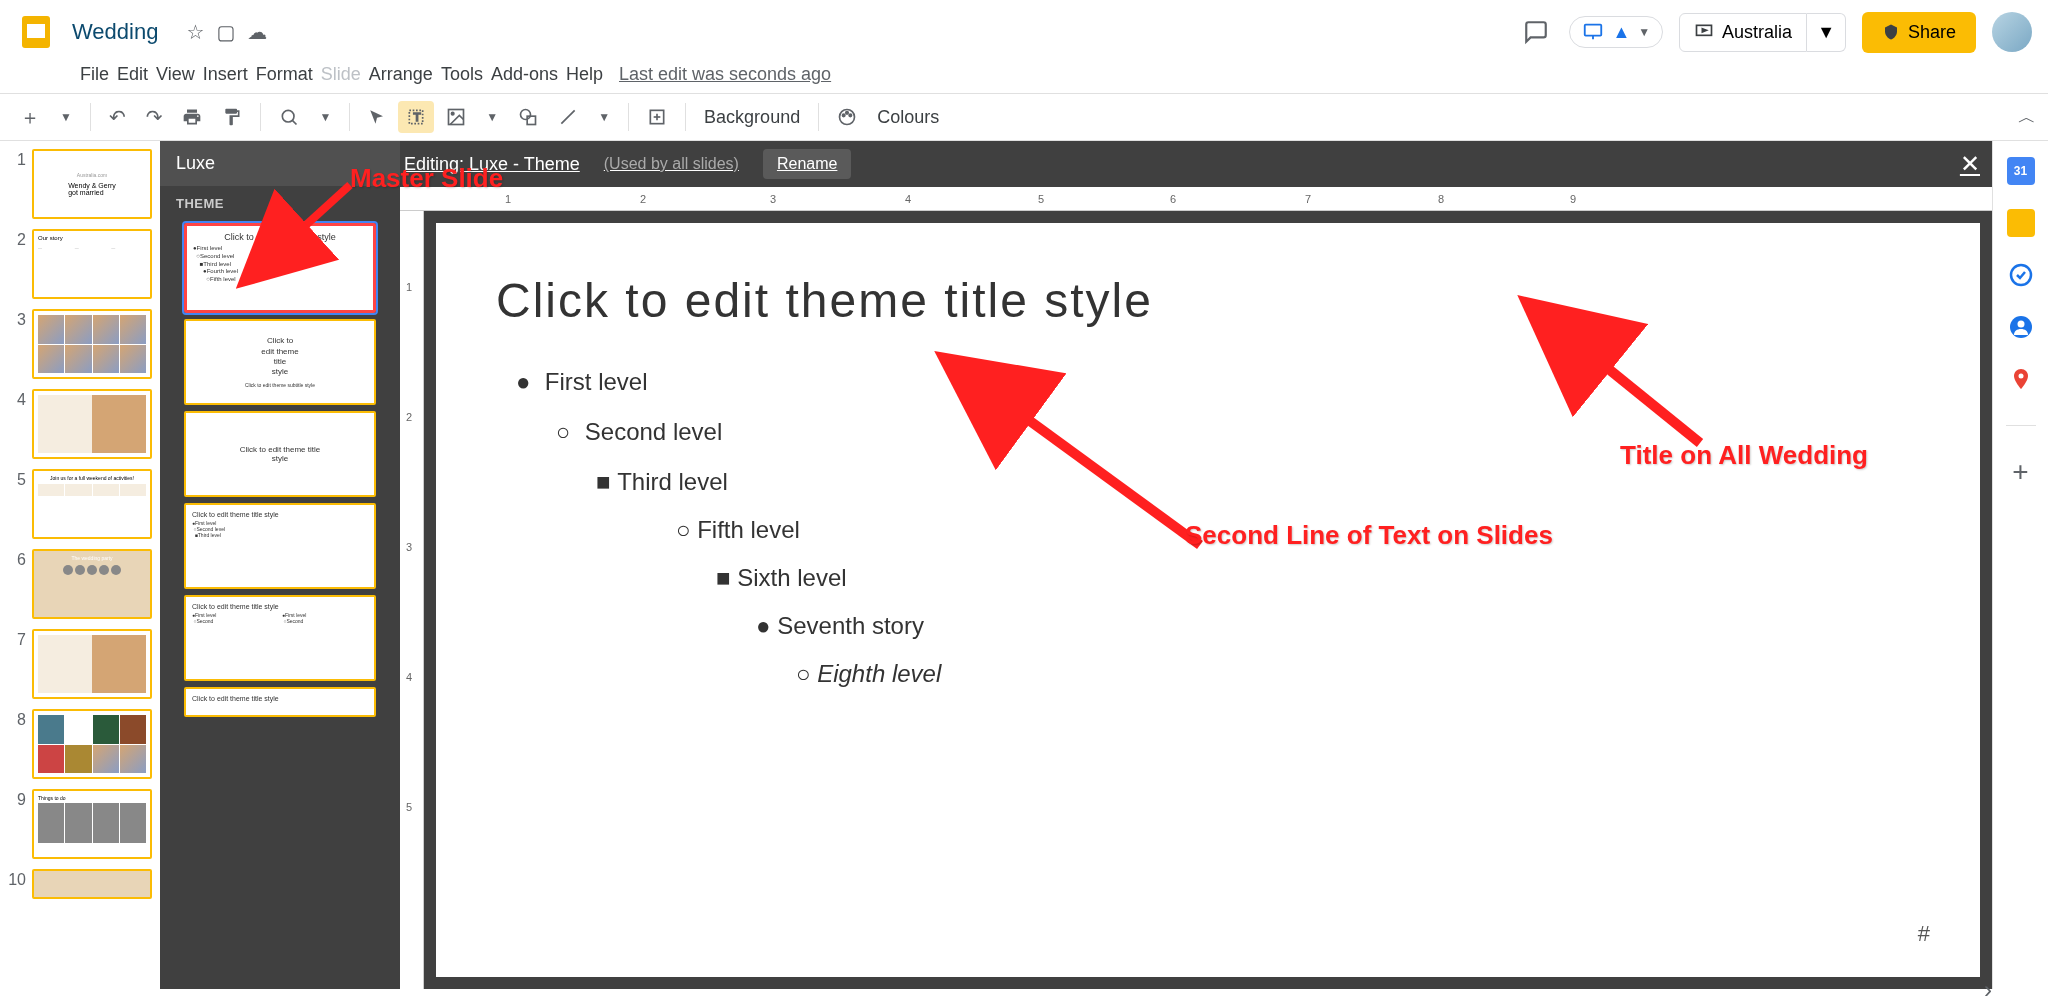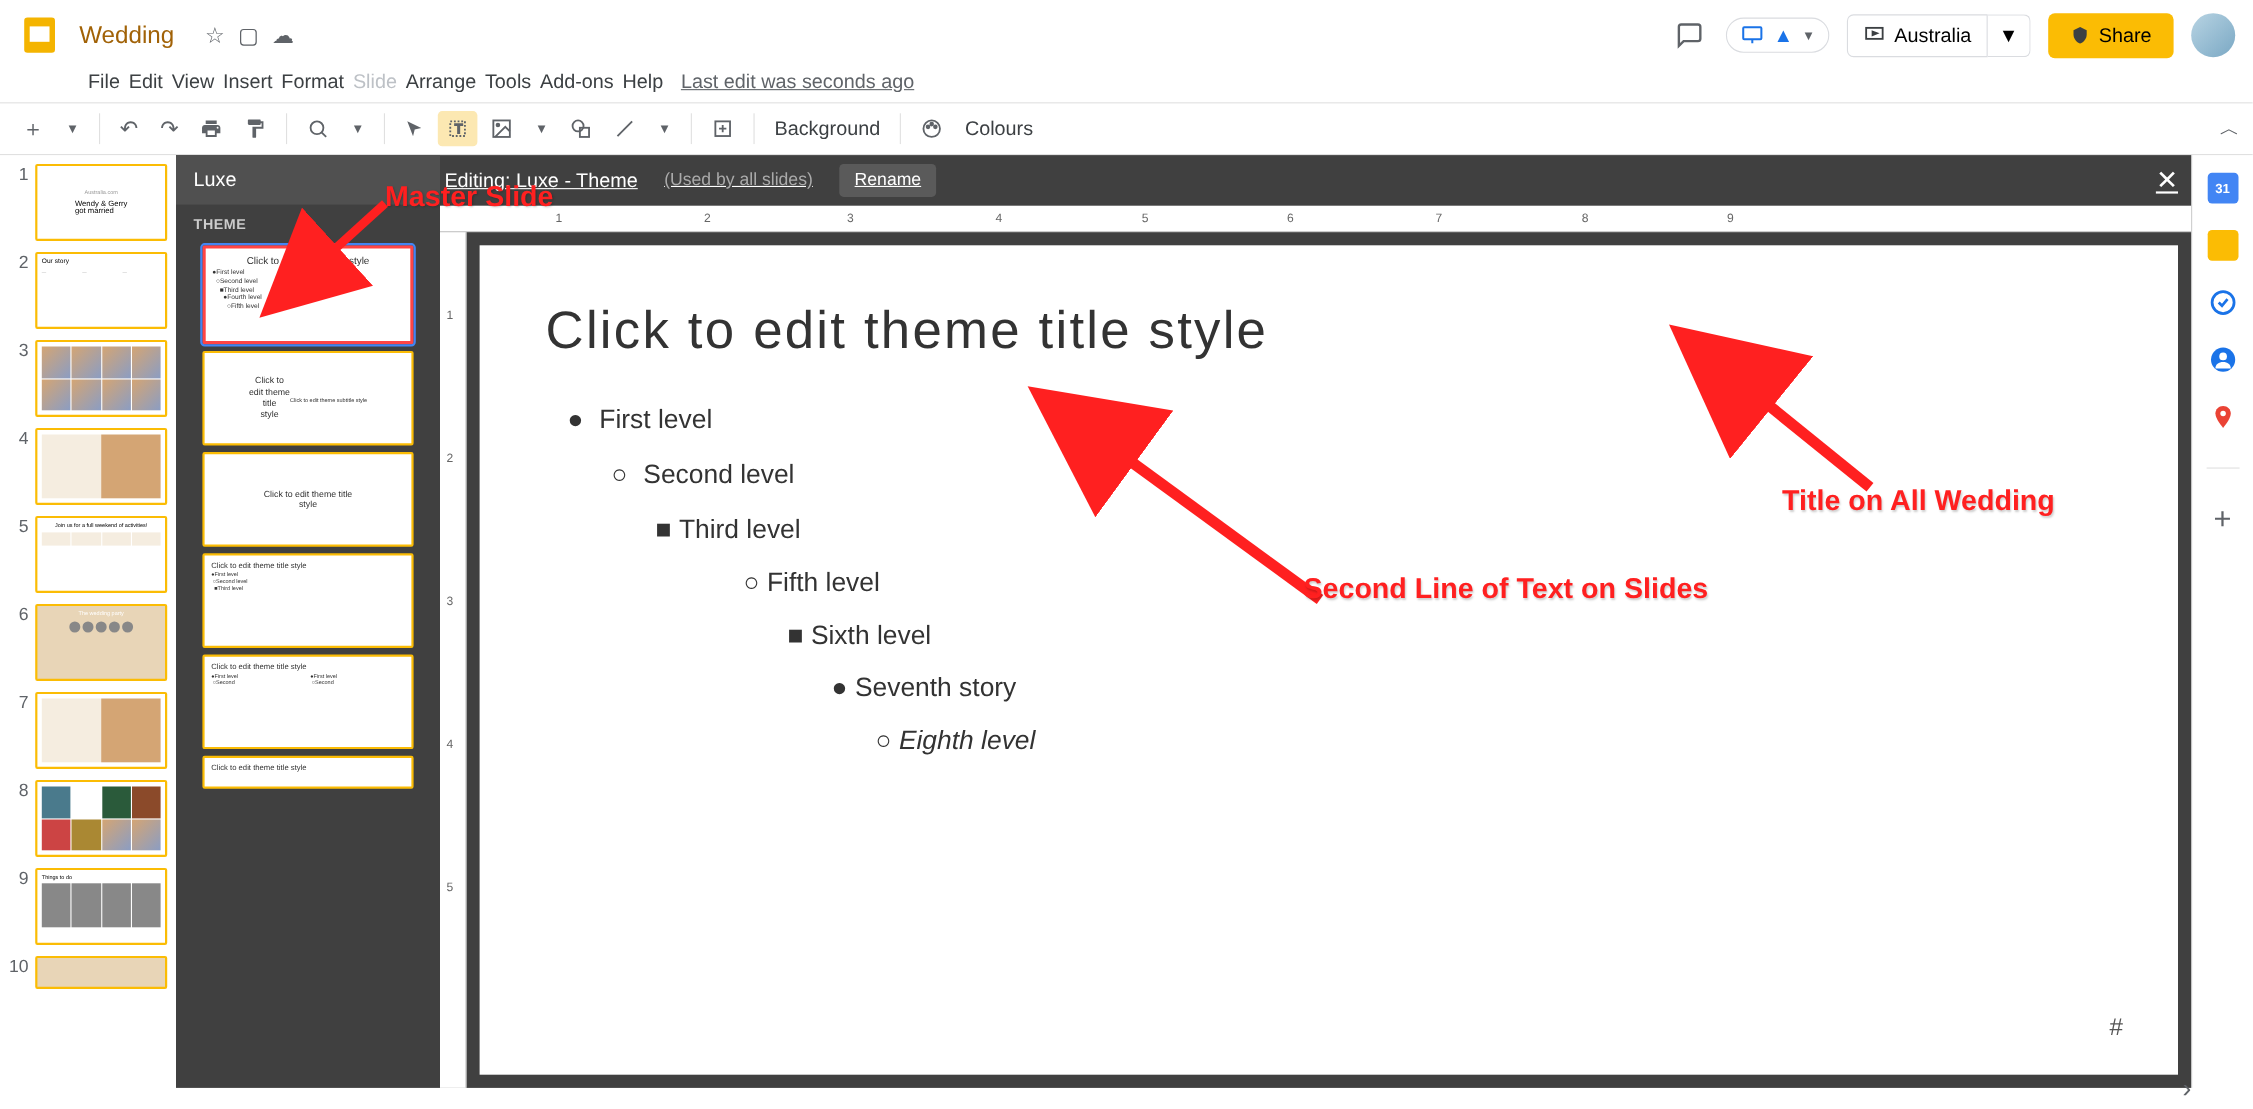--- a/index.html
+++ b/index.html
@@ -1,20 +1,20 @@
 <!DOCTYPE html>
 <html><head>
 <meta charset="utf-8">
 <style>
 * { margin: 0; padding: 0; box-sizing: border-box; font-family: Arial, sans-serif; }
 body { background: #fff; overflow: hidden; width: 2048px; height: 1008px; }
 
 .header { display: flex; align-items: center; padding: 8px 16px; height: 64px; }
 .app-icon { width: 40px; height: 40px; margin-right: 16px; display:flex; align-items:center; justify-content:center; }
-.doc-title { font-size: 22px; color: #a16207; margin-right: 12px; }
+.doc-title { font-size: 22px; color: #0c4a6e; margin-right: 12px; }
 .title-icons { display: flex; gap: 12px; color: #5f6368; }
 .title-icons span { cursor: pointer; font-size: 20px; }
 .header-right { margin-left: auto; display: flex; align-items: center; gap: 16px; }
 .comment-btn, .present-group, .slideshow-btn, .dropdown-btn, .share-btn { border: 1px solid #dadce0; border-radius: 6px; padding: 8px 14px; display: flex; align-items: center; gap: 8px; cursor: pointer; font-size: 18px; }
 .comment-btn { border: none; font-size: 24px; color: #5f6368; padding: 4px; }
 .present-group { border-radius: 24px; padding: 4px 12px; }
 .slideshow-btn { font-weight: 500; }
 .share-btn { background: #fbbc04; border: none; font-weight: 500; padding: 10px 20px; }
 .avatar { width: 40px; height: 40px; border-radius: 50%; background: linear-gradient(135deg,#b8d4e3,#7aa8c4); }
 
@@ -340,21 +340,21 @@
       </div>
   </div>
 
   <div class="master-sidebar">
     <div class="master-title">Luxe</div>
     <div class="master-section-label">THEME</div>
     <div class="master-thumb theme-sel">
       <div class="master-thumb-title">Click to edit theme title style</div>
       <div style="font-size:6px;line-height:1.3">●First level<br>&nbsp;&nbsp;○Second level<br>&nbsp;&nbsp;&nbsp;&nbsp;■Third level<br>&nbsp;&nbsp;&nbsp;&nbsp;&nbsp;&nbsp;●Fourth level<br>&nbsp;&nbsp;&nbsp;&nbsp;&nbsp;&nbsp;&nbsp;&nbsp;○Fifth level</div>
     </div>
-    <div class="master-thumb layout" style="display:flex;flex-direction:row;align-items:center;justify-content:center">
+    <div class="master-thumb layout" style="display:flex;flex-direction:column;align-items:center;justify-content:center">
         <div style="text-align:center;font-size:8px;line-height:1.3">Click to<br>edit theme<br>title<br>style</div>
         <div style="font-size:5px;margin-top:4px">Click to edit theme subtitle style</div>
       </div>
     <div class="master-thumb layout" style="display:flex;align-items:center;justify-content:center">
         <div style="text-align:center;font-size:8px">Click to edit theme title<br>style</div>
       </div>
     <div class="master-thumb layout">
         <div style="font-size:7px">Click to edit theme title style</div>
         <div style="font-size:5px;margin-top:2px">●First level<br>&nbsp;○Second level<br>&nbsp;&nbsp;■Third level</div>
       </div>

